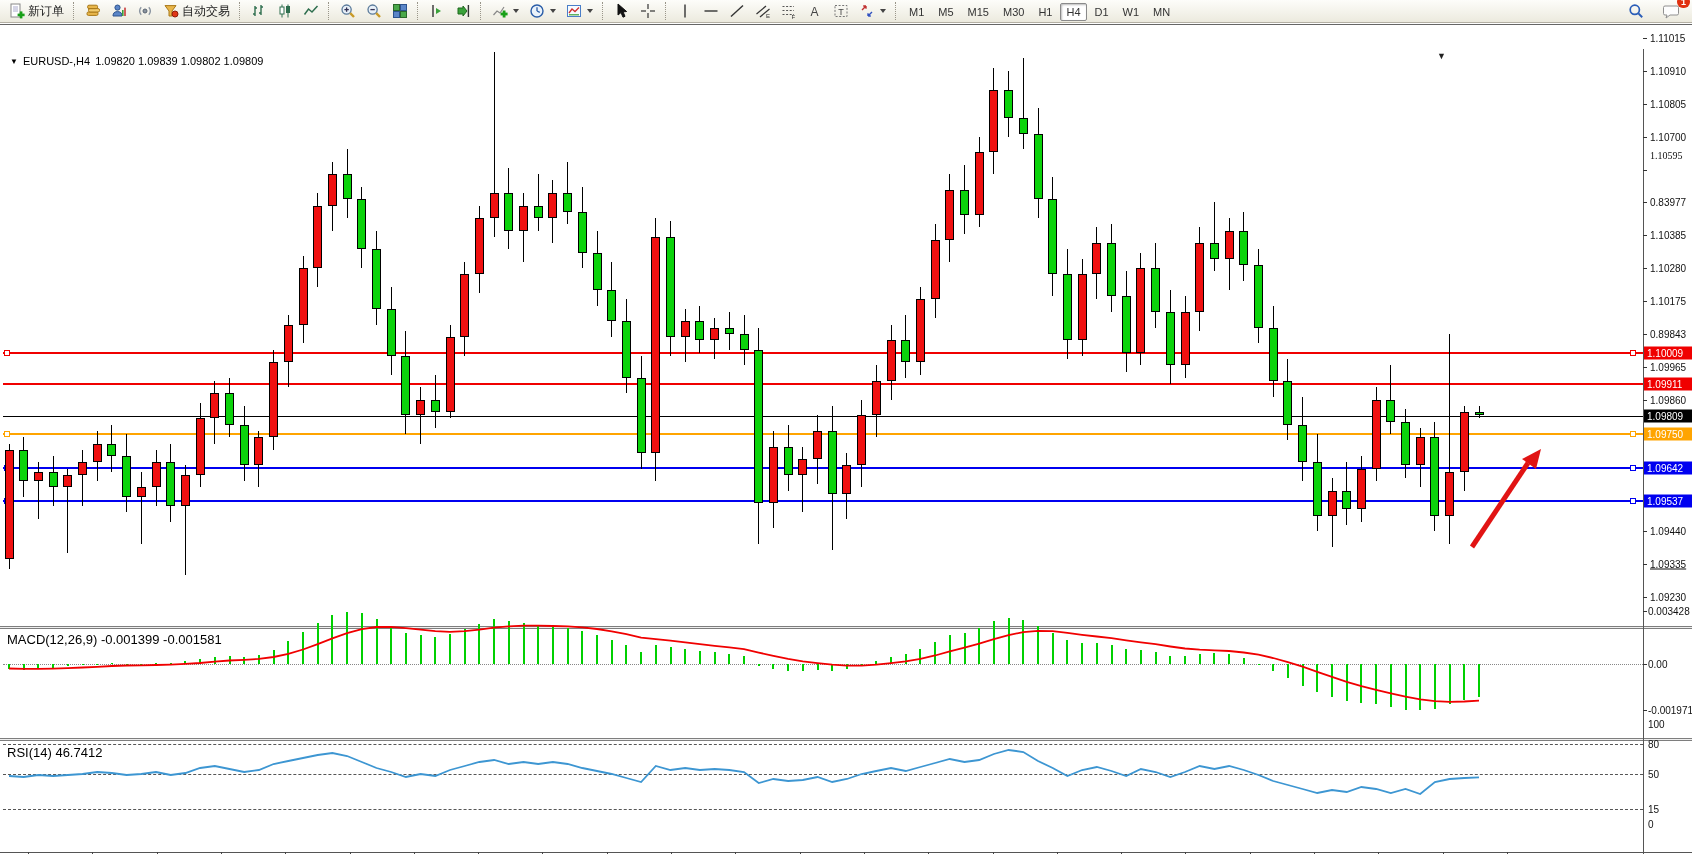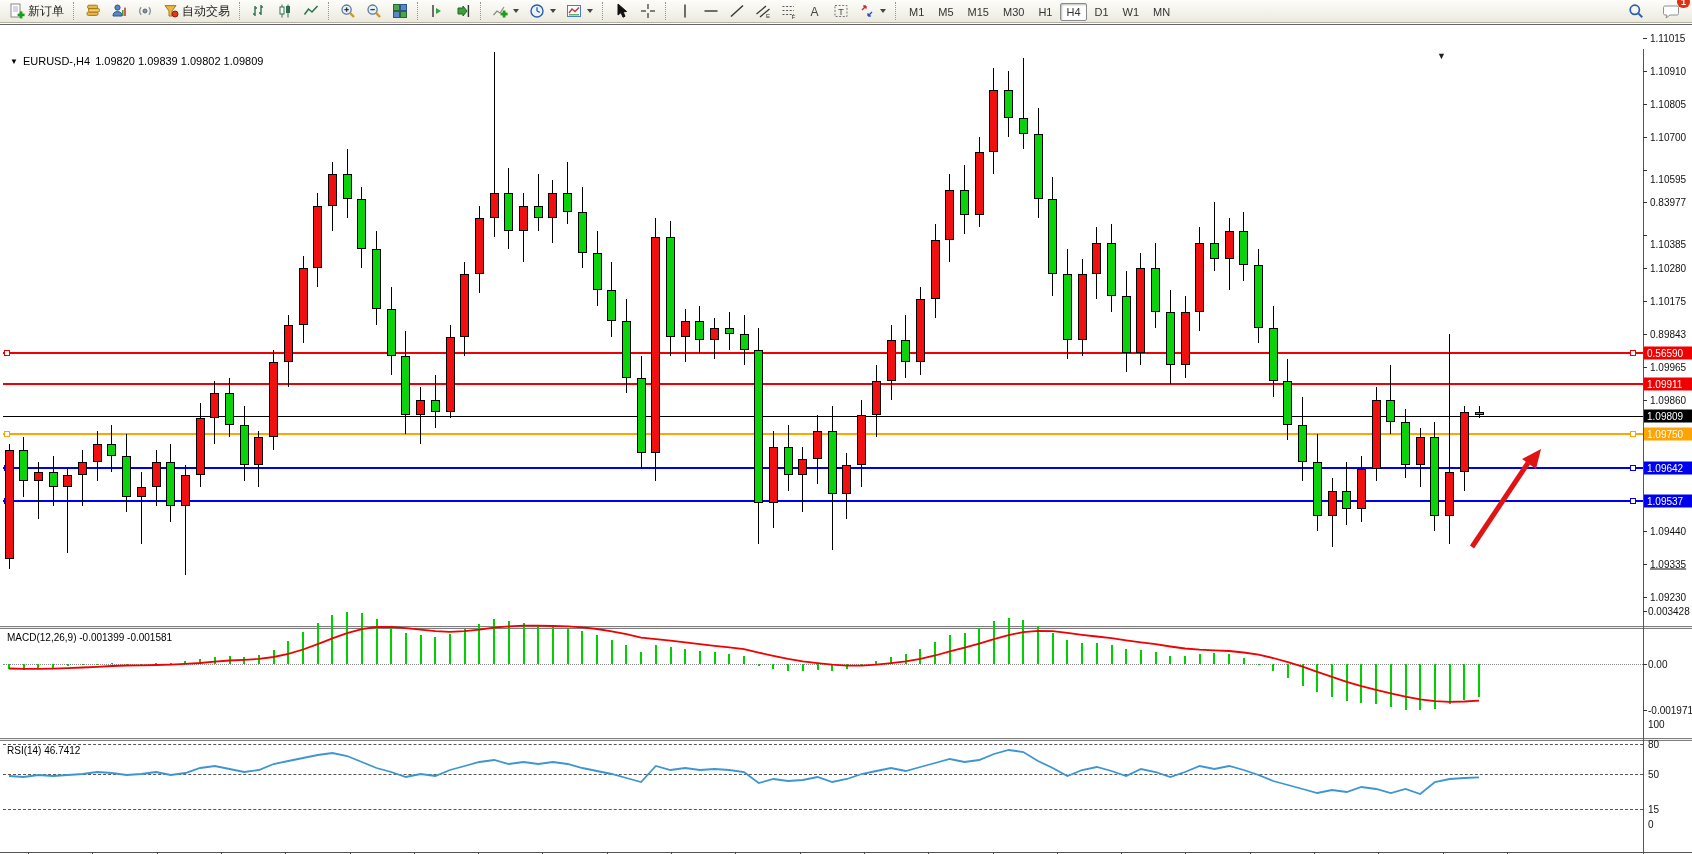--- a/index.html
+++ b/index.html
@@ -13,21 +13,21 @@
   .tfbtn{font-size:11px;color:#333;padding:2px 5px;margin:0 1px;border:1px solid transparent;border-radius:2px;}
   .tfbtn.active{background:#fff;border:1px solid #8a8a8a;box-shadow:inset 1px 1px 2px #bbb;}
   #tb-right{margin-left:auto;display:flex;align-items:center;margin-right:8px;gap:8px;}
   .badge{position:absolute;top:-5px;right:-7px;background:#e03010;color:#fff;font-size:9px;font-weight:bold;border-radius:8px;padding:1px 4px;line-height:10px;}
   
   #chartwin{position:absolute;left:0;top:24px;width:1692px;height:830px;background:#fff;border-top:1px solid #666;box-sizing:border-box;}
   .pane-sep{position:absolute;left:0;width:1692px;height:3px;border-top:1px solid #7e7e7e;border-bottom:1px solid #7e7e7e;background:#efefef;box-sizing:border-box;}
   #axis-line{position:absolute;left:1643px;top:24px;width:1px;height:823px;background:#555;}
   #title-overlay{position:absolute;left:10px;top:30px;font-size:11px;color:#000;display:flex;align-items:center;gap:5px;}
   #title-overlay .tri{font-size:8px;}
-  .pane-label{position:absolute;font-size:10px;color:#000;}
+  .pane-label{position:absolute;font-size:13px;color:#000;}
   .price-tick{position:absolute;left:1650px;font-size:10px;color:#111;transform:translateY(-50%);}
   .tickmark{position:absolute;left:1643px;width:4px;height:1px;background:#333;}
   .price-box{position:absolute;left:1644px;width:48px;height:13px;color:#fff;font-size:10px;line-height:13px;padding-left:3px;box-sizing:border-box;transform:translateY(-50%);}
   .hline{position:absolute;left:3px;width:1640px;}
   .handle{position:absolute;width:6px;height:6px;background:#fff;box-sizing:border-box;transform:translate(0,-50%);}
   .candle{position:absolute;}
   .wick{position:absolute;width:1px;background:#000;}
   .body{position:absolute;border:1px solid #000;box-sizing:border-box;}
   .macd-bar{position:absolute;width:2px;}
   .dash-line{position:absolute;left:3px;width:1640px;height:0;border-top:1px dashed #555;}
@@ -802,43 +802,43 @@
     <div id="time-axis" style="position:absolute;left:0;top:828px;width:1692px;height:20px;"></div>
 
   <div class="price-tick" style="top: 13px;">1.11015</div>
       <div class="tickmark" style="top: 13px;"></div>
       <div class="price-tick" style="top: 45.8818px;">1.10910</div>
       <div class="tickmark" style="top: 45.8818px;"></div>
       <div class="price-tick" style="top: 78.7636px;">1.10805</div>
       <div class="tickmark" style="top: 78.7636px;"></div>
       <div class="price-tick" style="top: 111.645px;">1.10700</div>
       <div class="tickmark" style="top: 111.645px;"></div>
-      <div class="price-tick" style="top: 154px;">1.10595</div>
+      <div class="price-tick" style="top: 130px; font-family: Liberation Serif, serif;">1.10595</div>
       <div class="tickmark" style="top: 144.527px;"></div>
       <div class="price-tick" style="top: 177.409px;">0.83977</div>
       <div class="tickmark" style="top: 177.409px;"></div>
-      <div class="price-tick" style="top: 219px;">1.10385</div>
+      <div class="price-tick" style="top: 210px;">1.10385</div>
       <div class="tickmark" style="top: 210.291px;"></div>
       <div class="price-tick" style="top: 243.173px;">1.10280</div>
       <div class="tickmark" style="top: 243.173px;"></div>
       <div class="price-tick" style="top: 276.054px;">1.10175</div>
       <div class="tickmark" style="top: 276.054px;"></div>
       <div class="price-tick" style="top: 308.936px;">0.89843</div>
       <div class="tickmark" style="top: 308.936px;"></div>
       <div class="price-tick" style="top: 341.818px;">1.09965</div>
       <div class="tickmark" style="top: 341.818px;"></div>
       <div class="price-tick" style="top: 374.7px;">1.09860</div>
       <div class="tickmark" style="top: 374.7px;"></div>
       <div class="price-tick" style="top: 506.227px;">1.09440</div>
       <div class="tickmark" style="top: 506.227px;"></div>
       <div class="price-tick" style="top: 539.109px; text-decoration: underline;">1.09335</div>
       <div class="tickmark" style="top: 539.109px;"></div>
       <div class="price-tick" style="top: 571.991px;">1.09230</div>
       <div class="tickmark" style="top: 571.991px;"></div>
-      <div class="price-box" style="top: 328.039px; background: rgb(240, 0, 0);">0.56590</div>
+      <div class="price-box" style="top: 328.039px; background: rgb(240, 0, 0);">1.10009</div>
       <div class="price-box" style="top: 358.729px; background: rgb(240, 0, 0);">1.09911</div>
       <div class="price-box" style="top: 409.147px; background: rgb(255, 164, 0);">1.09750</div>
       <div class="price-box" style="top: 442.969px; background: rgb(0, 0, 240);">1.09642</div>
       <div class="price-box" style="top: 475.85px; background: rgb(0, 0, 240);">1.09537</div>
       <div class="price-box" style="top: 390.671px; background: rgb(0, 0, 0);">1.09809</div>
       <div class="ind-scale" style="top: 586.03px;">0.003428</div>
       <div class="tickmark" style="top: 586.03px;"></div>
       <div class="ind-scale" style="top: 638.8px;">0.00</div>
       <div class="tickmark" style="top: 638.8px;"></div>
       <div class="ind-scale" style="top: 685.316px;">-0.001971</div>

